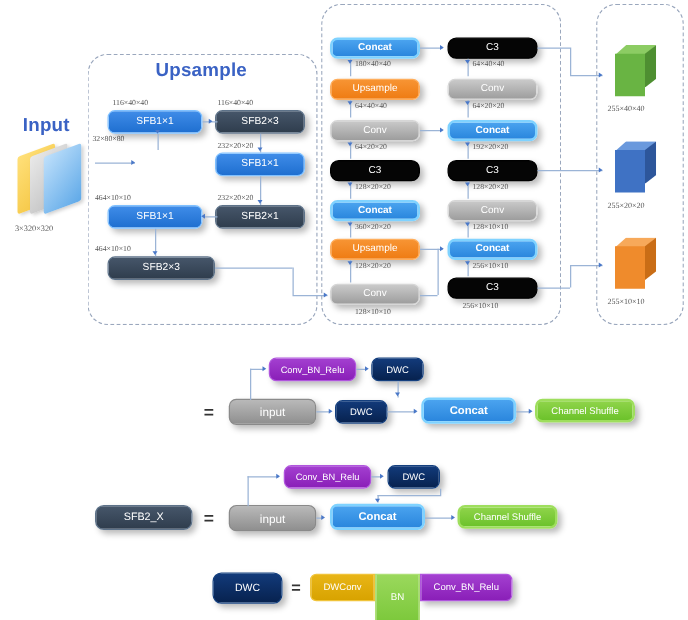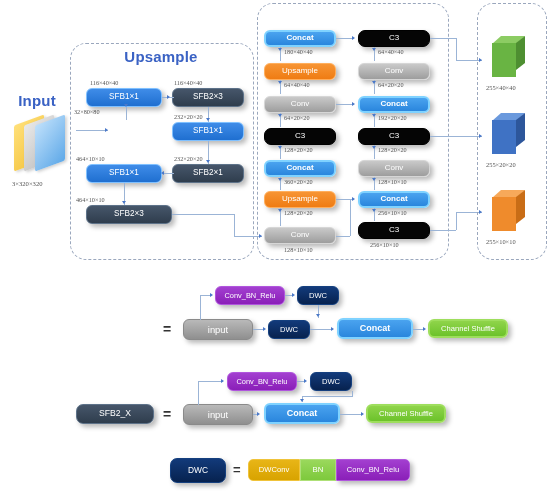--- a/index.html
+++ b/index.html
@@ -296,16 +296,16 @@
   <div class="arw arw-d" style="left:299.5px;top:399px;"></div>
   <div class="ln lnh" style="left:253px;top:414px;width:5px;"></div>
   <div class="arw arw-r" style="left:257px;top:411.5px;"></div>
   <div class="ln lnh" style="left:340px;top:414px;width:22px;"></div>
   <div class="arw arw-r" style="left:361px;top:411.5px;"></div>
 
   <div class="node n-dwc" style="left:170px;top:458px;width:56px;height:25px;font-size:8.4px;border-radius:7px;">DWC</div>
   <div class="eq" style="left:233px;top:462px;font-size:13px;">=</div>
 
   <div class="node n-dwconv" style="left:248px;top:459px;width:52px;height:22px;font-size:7.6px;border-radius:5px 0 0 5px;box-shadow:none;">DWConv</div>
-  <div class="node n-bn" style="left:300px;top:459px;width:36px;height:22px;font-size:7.8px;border-radius:0;box-shadow:none;">BN</div>
+  <div class="node n-bn" style="left:300px;top:459px;width:36px;height:38px;font-size:7.8px;border-radius:0;box-shadow:none;">BN</div>
   <div class="node n-cbr" style="left:336px;top:459px;width:74px;height:22px;font-size:7.6px;border-radius:0 5px 5px 0;box-shadow:3px 3px 5px rgba(0,0,0,.28);">Conv_BN_Relu</div>
 
 </div>
 
 </body></html>

